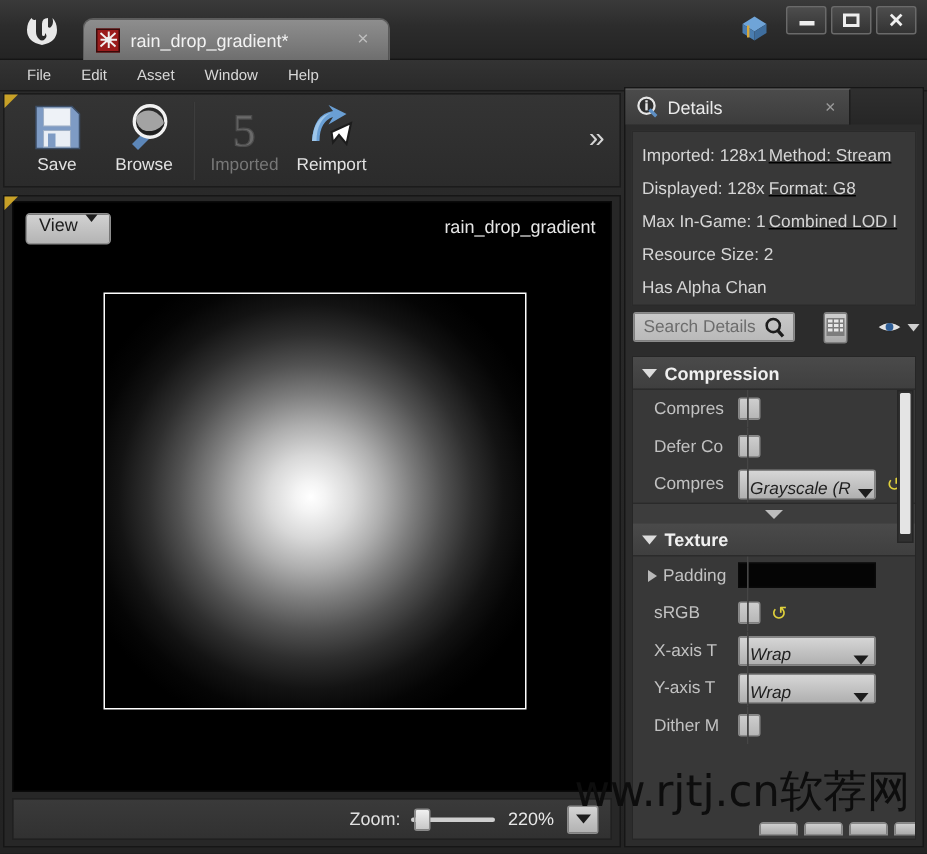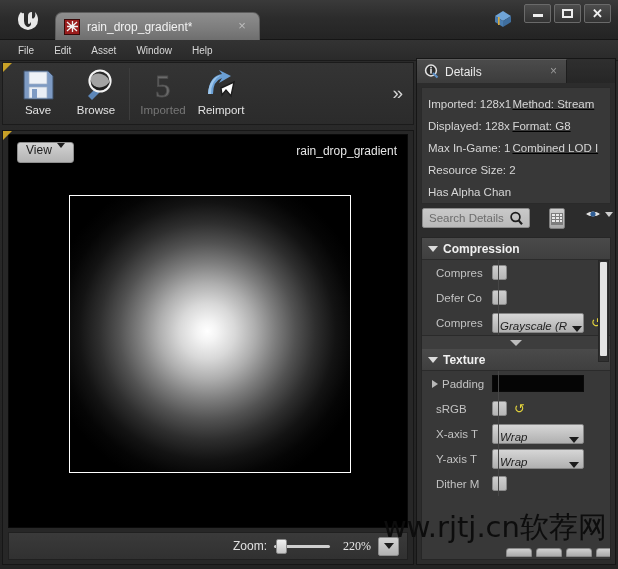--- a/index.html
+++ b/index.html
@@ -162,21 +162,21 @@
   .zoom-slider { position: relative; width: 56px; height: 14px; }
   .zoom-track {
     position: absolute; left: 0; top: 6px; width: 56px; height: 3px;
     background: #cfcfcf; border-radius: 2px;
   }
   .zoom-thumb {
     position: absolute; left: 2px; top: 0; width: 11px; height: 15px;
     background: linear-gradient(#f0f0f0, #c6c6c6);
     border: 1px solid #8a8a8a; border-radius: 2px;
   }
-  .zoom-value { font-size: 12px; color: #e8e8e8; min-width: 34px; text-align: right; font-family: Liberation Serif, serif; }
+  .zoom-value { font-size: 12px; color: #e8e8e8; min-width: 34px; text-align: center; }
   .zoom-dropdown {
     width: 21px; height: 19px;
     background: linear-gradient(#d4d4d4, #b2b2b2);
     border: 1px solid #8c8c8c; border-radius: 2px;
     display: flex; align-items: center; justify-content: center;
   }
   .zoom-dropdown .caret {
     width: 0; height: 0; border-left: 5px solid transparent;
     border-right: 5px solid transparent; border-top: 6px solid #1c1c1c;
   }
@@ -207,21 +207,21 @@
     margin: 4px 4px 0 4px; padding: 4px 0 2px 0;
     background: #383838; border: 1px solid #2a2a2a;
     height: 117px; overflow: hidden; position: relative;
   }
   .info-row { display: flex; height: 22px; align-items: center; white-space: nowrap; }
   .info-col-a { width: 96px; padding-left: 6px; overflow: hidden; }
   .info-col-b { width: 104px; overflow: hidden; text-decoration: underline; }
   .info-text { font-size: 11.5px; color: #d6d6d6; white-space: nowrap; }
 
   .search-row {
-    display: flex; align-items: flex-start; gap: 19px;
+    display: flex; align-items: center; gap: 19px;
     padding: 4px 4px 3px 5px; height: 27px;
   }
   .search-box {
     position: relative; flex: none; width: 108px; height: 20px;
     background: linear-gradient(#c9c9c9, #b9b9b9);
     border: 1px solid #8b8b8b; border-radius: 2px;
     display: flex; align-items: center; padding-left: 6px;
   }
   .search-box input {
     border: none; outline: none; background: transparent;

